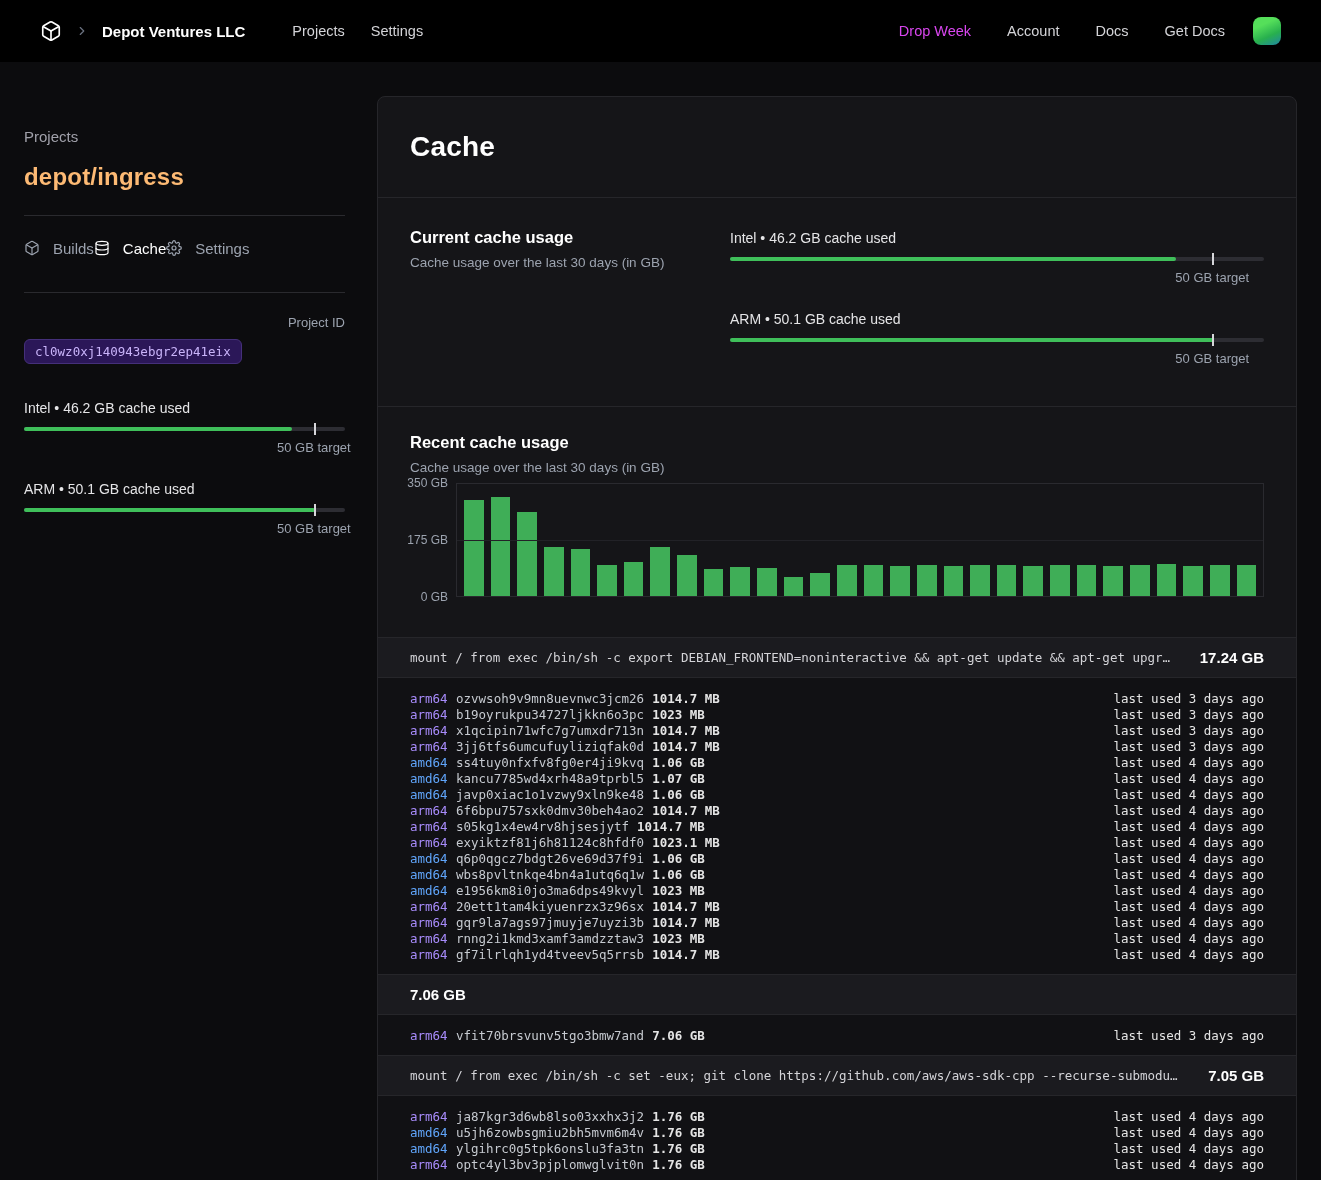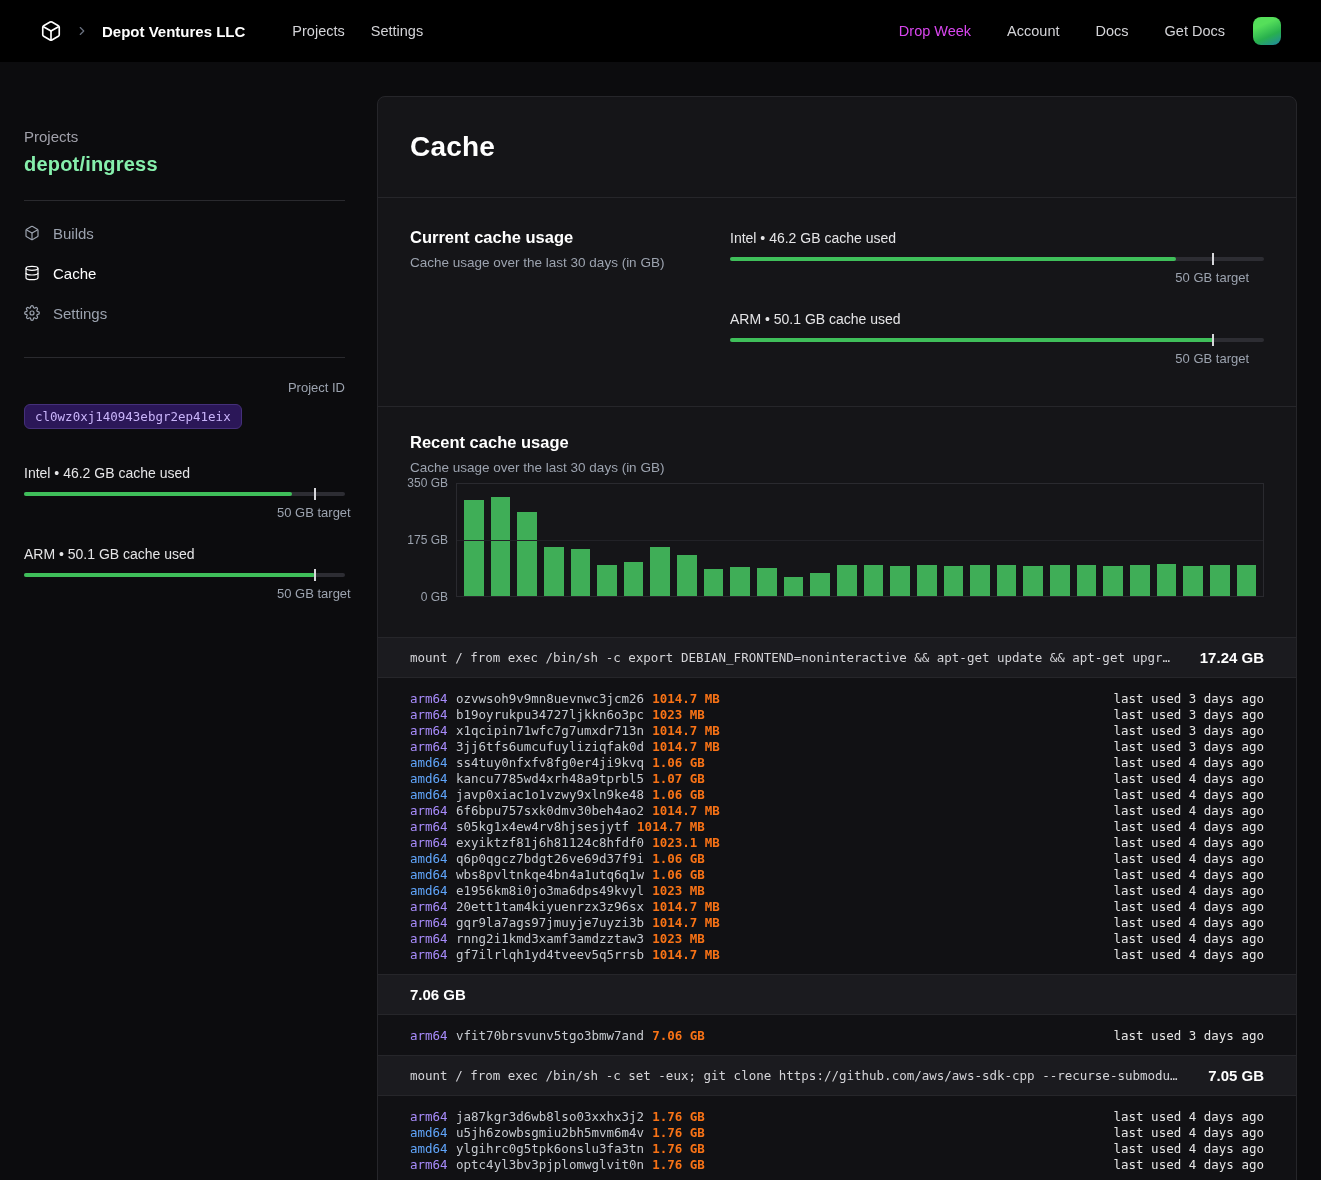--- a/index.html
+++ b/index.html
@@ -23,23 +23,23 @@
   .nav-links { display:flex; align-items:center; gap:26px; margin-left:34px; }
   .nav-right { margin-left:auto; display:flex; align-items:center; gap:36px; }
   .nav-link { font-size:14.5px; color:#d4d4d8; text-decoration:none; cursor:pointer; white-space:nowrap; }
   .nav-link.accent { color:var(--pink); }
   .avatar { width:28px; height:28px; border-radius:8px; margin-left:28px; cursor:pointer;
             background:linear-gradient(155deg,#55df5a 30%,#28b04e 65%,#1d74c9 115%); }
 
   
   .sidebar { position:absolute; left:24px; top:128px; width:321px; }
   .sb-label { font-size:15px; color:#a1a1aa; }
-  .project-name { font-size:20px; font-weight:700; color:#86efac; margin-top:8px; letter-spacing:.2px; }
+  .project-name { font-size:24px; font-weight:700; color:#fdba74; margin-top:18px; letter-spacing:.2px; }
   .divider { border:none; border-top:1px solid #2a2a2e; margin:24px 0 12px; }
-  .menu { display:flex; flex-direction:column; }
+  .menu { display:flex; flex-direction:row; }
   .menu-item { display:flex; align-items:center; gap:12px; height:40px; color:var(--muted);
                font-size:15px; cursor:pointer; }
   .menu-item.active { color:#fff; }
   .menu-icon { display:flex; align-items:center; width:17px; }
   .pid-label { margin-top:22px; font-size:13px; color:var(--muted);text-align:right; }
   .pid-badge { display:inline-block; margin-top:9px; background:var(--badge-bg); color:var(--badge-text);
                border:1px solid #45307a; border-radius:6px; padding:4px 10px;
                font-family:"DejaVu Sans Mono","Liberation Mono",monospace; font-size:12.5px; cursor:pointer; }
 
   
@@ -86,21 +86,21 @@
   .group-cmd { flex:1; font-family:"DejaVu Sans Mono","Liberation Mono",monospace; font-size:12.5px;
                color:#d4d4d8; white-space:nowrap; overflow:hidden; text-overflow:ellipsis; }
   .group-total { font-size:15px; font-weight:700; color:#fff; white-space:nowrap; }
   .entries { padding:12px 32px; background:#111114; }
   .entry { display:flex; align-items:center; height:16px;
            font-family:"DejaVu Sans Mono","Liberation Mono",monospace; font-size:12.5px; }
   .entry .arch { width:46px; flex:none; }
   .arch.arm64 { color:var(--arm64); }
   .arch.amd64 { color:var(--amd64); }
   .entry .hash { color:#c6cad0; }
-  .entry .size { color:#f97316; font-weight:700; margin-left:8px; }
+  .entry .size { color:#e5e5e5; font-weight:700; margin-left:8px; }
   .entry .last-used { margin-left:auto; color:#e5e5e5; }
 </style>
 </head>
 <body>
 
 <div class="page">
 
   <header class="navbar">
     <div class="nav-left">
       <span class="logo">

